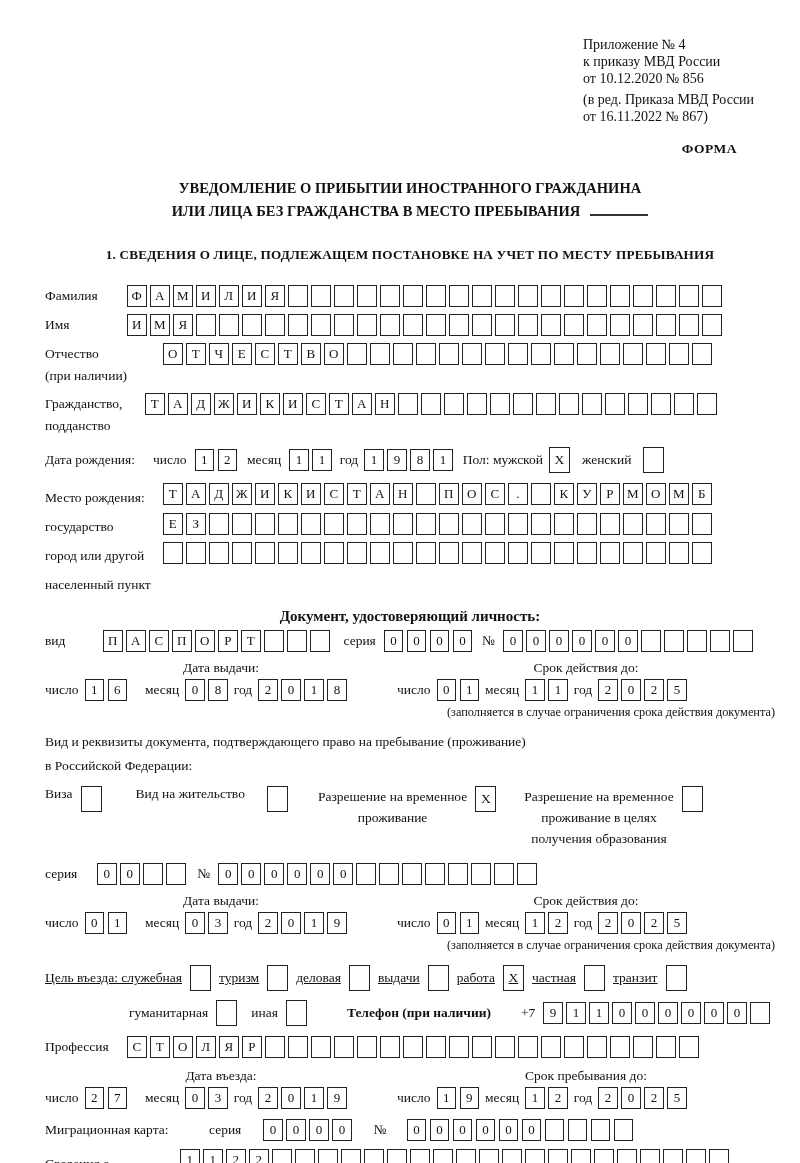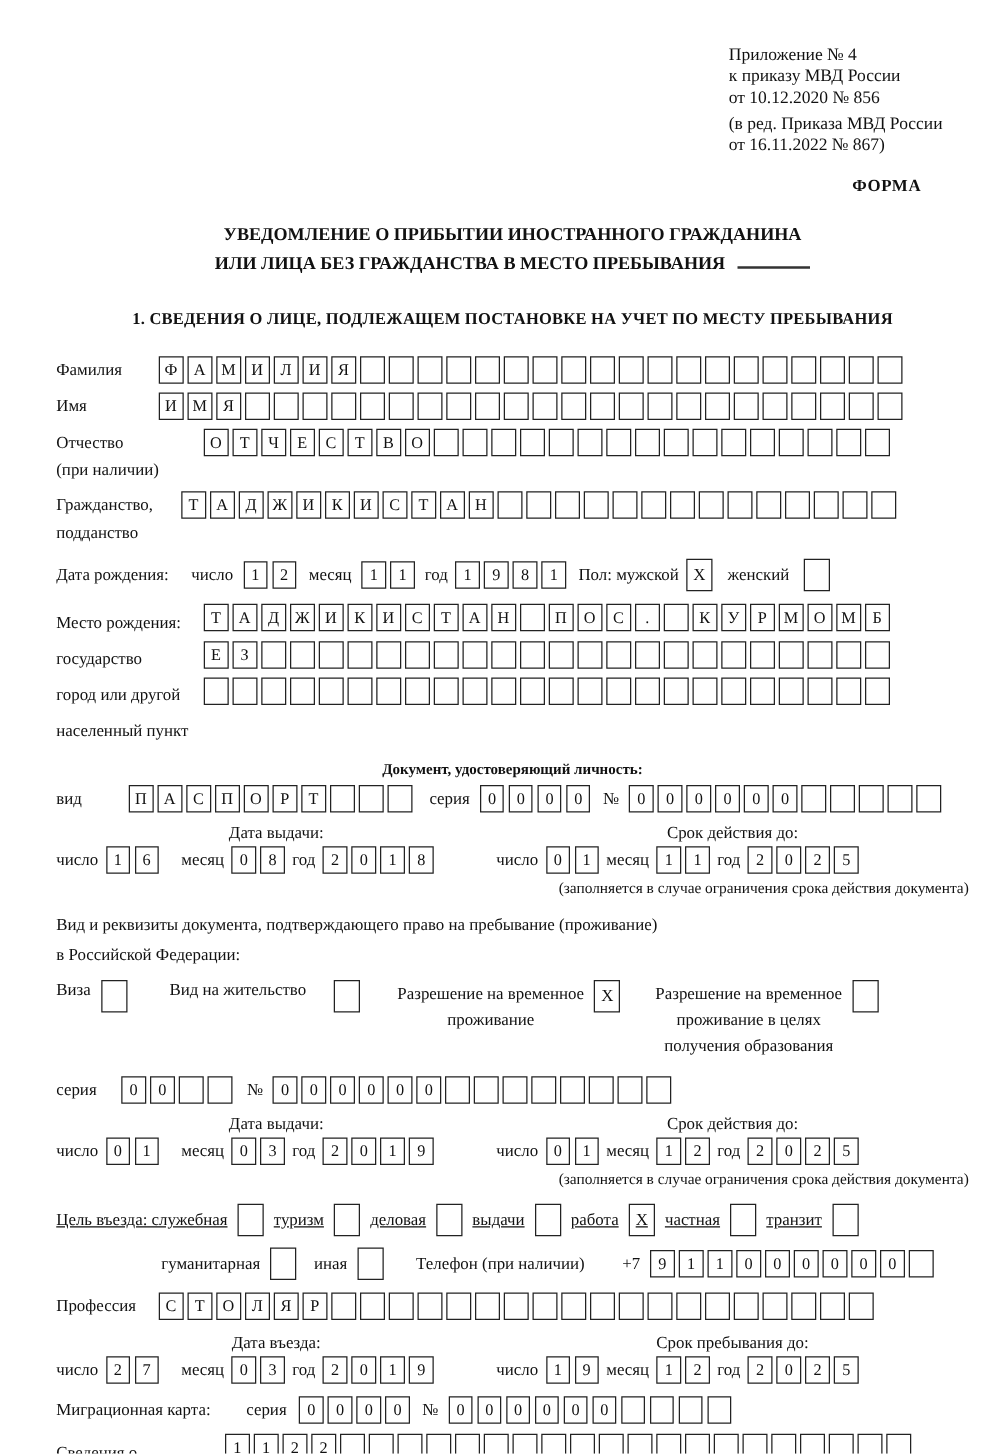--- a/index.html
+++ b/index.html
@@ -26,21 +26,21 @@
     display:inline-flex;align-items:center;justify-content:center;font-size:13.5px;background:#fff;
   }
   .row{display:flex;align-items:center;margin-top:7px;}
   .row-top{display:flex;align-items:flex-start;margin-top:7px;}
   .lbl{flex:none;}
   .w82{width:82px;}
   .w100{width:100px;}
   .w118{width:118px;}
   .lblcol{line-height:21.5px;flex:none;}
   .stack{display:flex;flex-direction:column;gap:7.5px;}
-  .dochead{margin-top:9px;text-align:center;font-weight:bold;font-size:12px;}
+  .dochead{margin-top:9px;text-align:center;font-weight:bold;font-size:15px;}
 
   .capspair{display:flex;margin-top:8px;}
   .cap-left{width:352px;text-align:center;}
   .cap-right{flex:1;text-align:center;}
   .datepair{display:flex;margin-top:3px;align-items:center;}
   .dp-left{width:352px;display:flex;align-items:center;gap:6px;}
   .dp-right{display:flex;align-items:center;gap:6px;}
   .finenote{text-align:right;font-size:12.3px;margin-top:4px;}
 
   .intro{margin-top:10px;line-height:24px;}
@@ -526,21 +526,21 @@
     <span class="checkbox"></span>
     <span>транзит</span>
     <span class="checkbox"></span>
   </div>
 
   <div class="purpose2">
     <span>гуманитарная</span>
     <span class="checkbox"></span>
     <span style="margin-left:6px;">иная</span>
     <span class="checkbox"></span>
-    <span style="margin-left:18px;">Телефон (при наличии)</span>
+    <span style="margin-left:32px;font-weight:bold;">Телефон (при наличии)</span>
     <span style="margin-left:22px;">+7</span>
     <span class="cells">
         <span class="cell">9</span>
         <span class="cell">1</span>
         <span class="cell">1</span>
         <span class="cell">0</span>
         <span class="cell">0</span>
         <span class="cell">0</span>
         <span class="cell">0</span>
         <span class="cell">0</span>
@@ -618,21 +618,21 @@
       <span>год</span>
       <span class="cells">
           <span class="cell">2</span>
           <span class="cell">0</span>
           <span class="cell">2</span>
           <span class="cell">5</span>
         </span>
     </div>
   </div>
 
-  <div class="row" style="margin-top:10px;">
+  <div class="row" style="margin-top:10px;gap:12px;">
     <span class="lbl" style="width:152px;">Миграционная карта:</span>
     <span class="lbl" style="margin-right:10px;">серия</span>
     <span class="cells">
         <span class="cell">0</span>
         <span class="cell">0</span>
         <span class="cell">0</span>
         <span class="cell">0</span>
       </span>
     <span class="lbl" style="margin:0 8px 0 10px;">№</span>
     <span class="cells">

